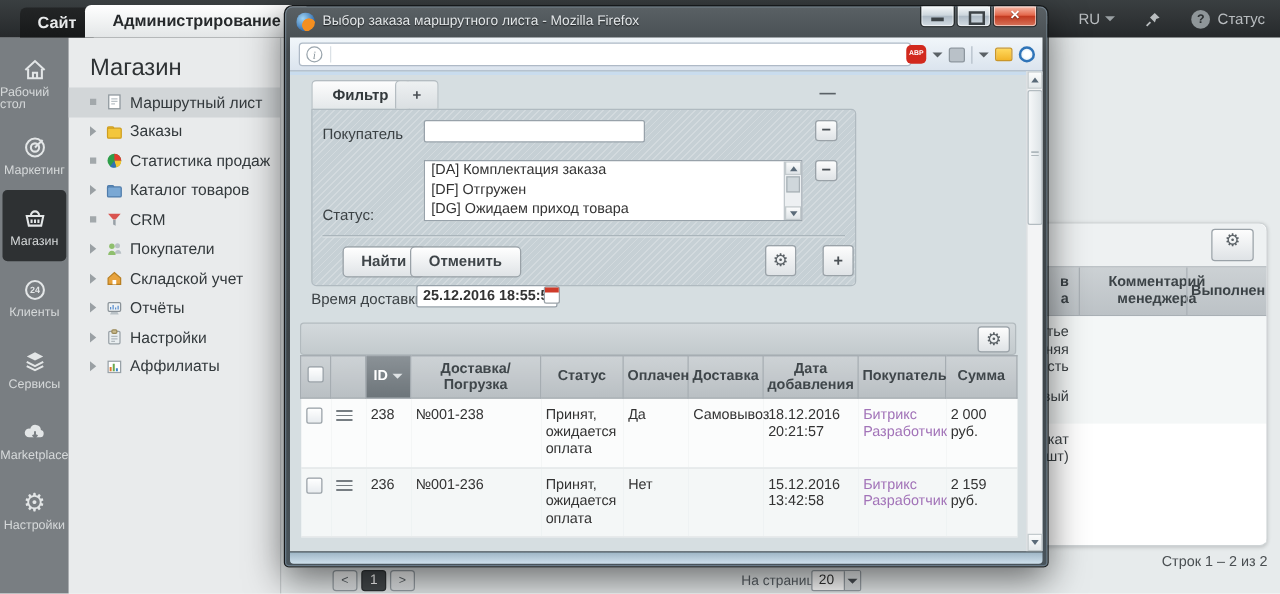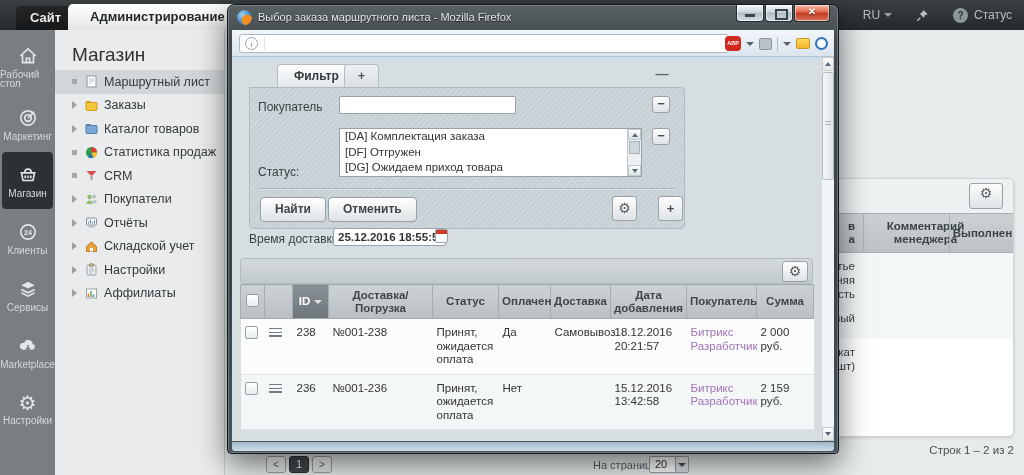--- a/index.html
+++ b/index.html
@@ -147,21 +147,21 @@
   .tri-down { width:0; height:0; border-left:3.5px solid transparent; border-right:3.5px solid transparent; border-top:4px solid #5a6a78; }
   .sb-thumb { position:absolute; left:0; top:15px; width:12px; height:108px;
     background:linear-gradient(90deg,#f6f8f9,#dde3e6); border:1px solid #b2bbc0; border-radius:2px; cursor:pointer; }
   .sb-thumb::after { content:''; position:absolute; left:2px; right:2px; top:48px; height:6px;
     background:repeating-linear-gradient(#aeb7bc 0 1px, transparent 1px 3px); }
 
   
   .ftab { position:absolute; top:7px; height:23px; padding:0 16px;
     background:linear-gradient(#fdfdfd,#e4e8ea); border:1px solid #b4bcc1; border-bottom:none;
     border-radius:4px 4px 0 0; font-size:12px; font-weight:bold; color:#33393c;
-    line-height:22px; cursor:pointer;margin-left:28px; }
+    line-height:22px; cursor:pointer; }
   .ftab-main { left:17px; }
   .ftab-add { left:84px; padding:0 13px; background:linear-gradient(#eef1f2,#dadfe2); color:#4a5055; }
   .collapse-btn { position:absolute; left:421px; top:11px; width:18px; height:15px;
     text-align:center; line-height:12px; color:#5a6166; font-size:13px; font-weight:bold;
     cursor:pointer; }
   .fpanel { position:absolute; left:17px; top:30px; width:436px; height:142px;
     background:#c6d0d5; border:1px solid #b0bac0; border-radius:0 4px 4px 4px;
     background-image:repeating-linear-gradient(135deg, rgba(255,255,255,.22) 0 1px, rgba(0,0,0,0) 1px 4px); }
   .flabel { position:absolute; font-size:12px; color:#3b4144; }
   .finput { position:absolute; height:18px; background:#fff; border:1px solid #98a2aa;
@@ -312,42 +312,42 @@
         <span class="blt arr"></span>
         <span class="mi-icon">
             <svg viewBox="0 0 13 13">
               <rect x="1" y="2.5" width="5" height="3" rx="1" fill="#f3c63b" stroke="#cf9e1f"></rect>
               <rect x="1" y="3.5" width="11" height="8" rx="1" fill="#f3c63b" stroke="#cf9e1f"></rect>
             </svg>
           </span>
         <span>Заказы</span>
       </div>
       <div class="menu-item">
-        <span class="blt arr"></span>
-        <span class="mi-icon">
-            <svg viewBox="0 0 13 13">
-              <rect x="1" y="2.5" width="5" height="3" rx="1" fill="#7aa8d4" stroke="#4f7cab"></rect>
-              <rect x="1" y="3.5" width="11" height="8" rx="1" fill="#7aa8d4" stroke="#4f7cab"></rect>
-            </svg>
-          </span>
-        <span>Каталог товаров</span>
-      </div>
-      <div class="menu-item">
         <span class="blt dot"></span>
         <span class="mi-icon">
             <svg viewBox="0 0 13 13">
               <circle cx="6.5" cy="6.5" r="5.5" fill="#2e9e49"></circle>
               <path d="M6.5 6.5 L6.5 1 A5.5 5.5 0 0 1 12 6.5 Z" fill="#e23b2e"></path>
               <path d="M6.5 6.5 L12 6.5 A5.5 5.5 0 0 1 8 11.8 Z" fill="#f5c531"></path>
               <path d="M6.5 6.5 L8 11.8 A5.5 5.5 0 0 1 3 11.2 Z" fill="#3371b5"></path>
             </svg>
           </span>
         <span>Статистика продаж</span>
       </div>
       <div class="menu-item">
+        <span class="blt arr"></span>
+        <span class="mi-icon">
+            <svg viewBox="0 0 13 13">
+              <rect x="1" y="2.5" width="5" height="3" rx="1" fill="#7aa8d4" stroke="#4f7cab"></rect>
+              <rect x="1" y="3.5" width="11" height="8" rx="1" fill="#7aa8d4" stroke="#4f7cab"></rect>
+            </svg>
+          </span>
+        <span>Каталог товаров</span>
+      </div>
+      <div class="menu-item">
         <span class="blt dot"></span>
         <span class="mi-icon">
             <svg viewBox="0 0 13 13">
               <path d="M1.5 2h10l-4 4.5h-2z" fill="#d9534f"></path>
               <path d="M5.5 7v3.5l2 1V7z" fill="#98a1a7"></path>
             </svg>
           </span>
         <span>CRM</span>
       </div>
       <div class="menu-item">
@@ -359,36 +359,36 @@
               <circle cx="4.5" cy="4" r="2.2" fill="#8fbf6e"></circle>
               <path d="M1.5 11c0-2.2 1.3-3.5 3-3.5s3 1.3 3 3.5z" fill="#8fbf6e"></path>
             </svg>
           </span>
         <span>Покупатели</span>
       </div>
       <div class="menu-item">
         <span class="blt arr"></span>
         <span class="mi-icon">
             <svg viewBox="0 0 13 13">
+              <path d="M1.5 6.5 L6.5 2 L11.5 6.5 V11.5 H1.5 Z" fill="#e8a33d" stroke="#b97f22"></path>
+              <rect x="5" y="8" width="3" height="3.5" fill="#fff"></rect>
+            </svg>
+          </span>
+        <span>Складской учет</span>
+      </div>
+      <div class="menu-item">
+        <span class="blt arr"></span>
+        <span class="mi-icon">
+            <svg viewBox="0 0 13 13">
               <rect x="1.5" y="2" width="10" height="7" rx="1" fill="#eef2f4" stroke="#8a9298"></rect>
               <path d="M3.5 7.5v-2M5.5 7.5v-3.5M7.5 7.5v-1.5M9.5 7.5v-3" stroke="#5b8fd0"></path>
               <path d="M4 9.5h5l1 2H3z" fill="#b9c1c6"></path>
             </svg>
           </span>
         <span>Отчёты</span>
-      </div>
-      <div class="menu-item">
-        <span class="blt arr"></span>
-        <span class="mi-icon">
-            <svg viewBox="0 0 13 13">
-              <path d="M1.5 6.5 L6.5 2 L11.5 6.5 V11.5 H1.5 Z" fill="#e8a33d" stroke="#b97f22"></path>
-              <rect x="5" y="8" width="3" height="3.5" fill="#fff"></rect>
-            </svg>
-          </span>
-        <span>Складской учет</span>
       </div>
       <div class="menu-item">
         <span class="blt arr"></span>
         <span class="mi-icon">
             <svg viewBox="0 0 13 13">
               <rect x="2" y="2" width="9" height="10" rx="1" fill="#e9eef0" stroke="#98a1a7"></rect>
               <rect x="4.5" y="0.8" width="4" height="2.8" rx="1" fill="#c8b98c" stroke="#9a8a5a"></rect>
               <path d="M4 6h5M4 8h5M4 10h3" stroke="#b0b8bd"></path>
             </svg>
           </span>
@@ -502,21 +502,21 @@
               </span>
             <span class="lb-thumb"></span>
             <span class="lb-ar" style="bottom:0;">
                 <span class="tri-down"></span>
               </span>
           </div>
         </div>
         <div class="minus-btn rm" style="left:402px; top:40px;">−</div>
 
         <div class="fdivider"></div>
-        <button class="bx-btn" style="left:10px;text-align:right;">Найти</button>
+        <button class="bx-btn" style="left:24px;text-align:right;">Найти</button>
         <button class="bx-btn" style="left:78px;">Отменить</button>
         <div class="gear-btn sq gear-glyph" style="left:362px;"></div>
         <div class="plus-btn sq plus-glyph" style="left:408px;">+</div>
       </div>
 
       <span class="txt-label" style="position:absolute; left:17px; top:175px;">Время доставки:</span>
       <input class="finput" style="left: 101px; top: 171px; width: 113px; font-weight: bold;" value="25.12.2016 18:55:57">
       <span class="cal-icon"></span>
 
       <div class="gtoolbar">

